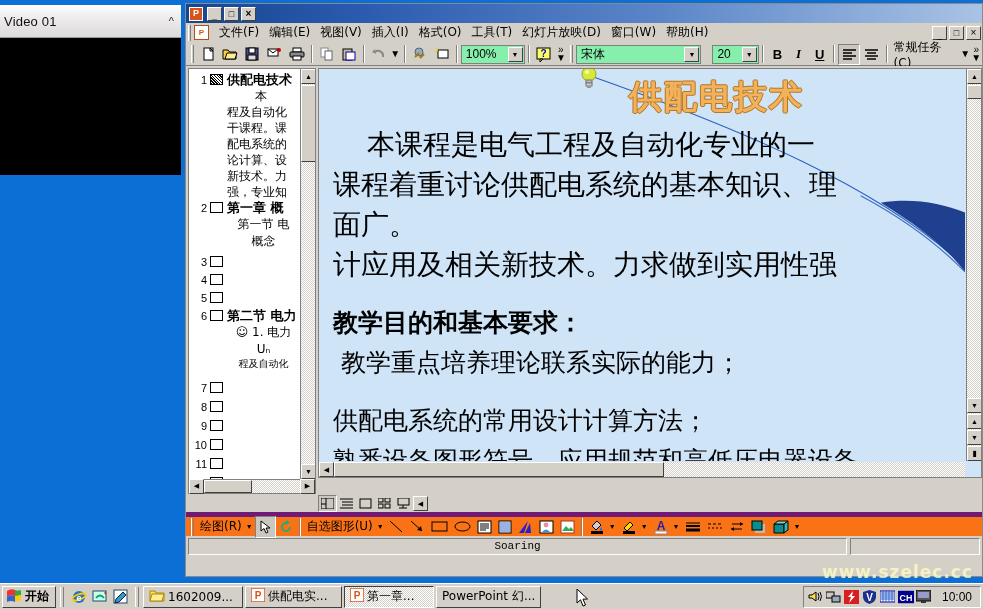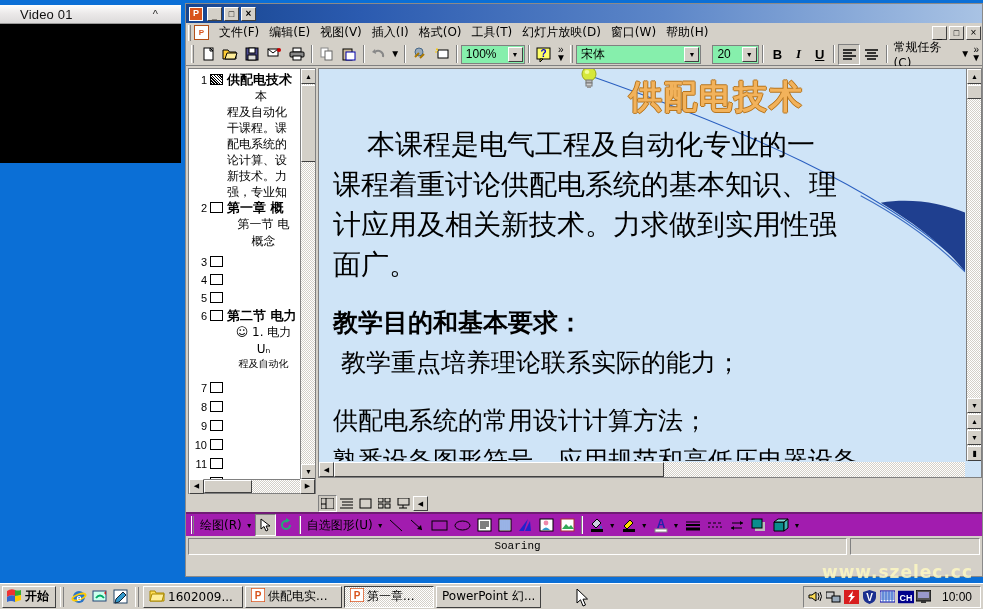--- a/index.html
+++ b/index.html
@@ -12,24 +12,24 @@
   }
   
   #desktop { position:absolute; inset:0; background:#0b6fd6; }
 
   
   #video-window {
     position:absolute; left:0; top:5px; width:181px; height:158px;
     background:#000; border:0;
   }
   #video-titlebar {
-    height:19px; width:181px;
+    height:33px; width:181px;
     background:linear-gradient(to bottom,#fdfdfd 0%,#eceaea 45%,#dcdada 100%);
     border-bottom:1px solid #9a9a9a;
-    display:flex; align-items:center; padding:0 20px;
+    display:flex; align-items:center; padding:0 4px;
     color:#101010; font-size:13px;
   }
   #video-titlebar .vtitle { flex:1; font-size:13px; letter-spacing:.2px; }
   #video-titlebar .vchev { font-size:11px; color:#2a2a2a; padding-right:3px;}
   #video-body { width:181px; height:137px; background:#000; }
 
   
   #ppt-window {
     position:absolute; left:185px; top:3px; width:798px; height:574px;
     background:#d4d0c8;
@@ -186,22 +186,22 @@
     width:19px;height:17px;display:flex;align-items:center;justify-content:center;
     font-size:11px;
   }
   .vbtn.sel{
     border-top:1px solid #808080;border-left:1px solid #808080;
     border-right:1px solid #fff;border-bottom:1px solid #fff;background:#cbc7bf;
   }
 
   
   .drawbar{
-    height:24px; display:flex; align-items:center; background:#a21caf;
-    border-top:2px solid #701a75; padding-left:2px;
+    height:24px; display:flex; align-items:center; background:#f97316;
+    border-top:5px solid #701a75; padding-left:2px;
   }
   .dbtn{height:22px;display:flex;align-items:center;justify-content:center;font-size:12px;padding:0 3px;}
   .dropcar{font-size:7px;padding:0 2px 0 1px;}
 
   
   .statusbar{ height:20px; display:flex; align-items:center; background:#d4d0c8; padding:1px 2px; gap:3px;}
   .spanel{
     height:17px; border-top:1px solid #808080;border-left:1px solid #808080;
     border-right:1px solid #fff;border-bottom:1px solid #fff;
     display:flex;align-items:center;justify-content:center;font-size:11px;
@@ -510,22 +510,22 @@
             <rect x="5" y="17" width="6" height="3" fill="#cfcfcf" stroke="#777"></rect>
             <rect x="6" y="20" width="4" height="2" fill="#999"></rect>
           </svg>
         </span>
 
         <div class="slide-title">供配电技术</div>
 
         <div class="slide-body">
           <div class="p-indent">本课程是电气工程及自动化专业的一</div>
           <div>课程着重讨论供配电系统的基本知识、理</div>
+          <div>面广。</div>
           <div>计应用及相关新技术。力求做到实用性强</div>
-          <div>面广。</div>
           <div class="blank-line"></div>
           <div class="bold">教学目的和基本要求：</div>
           <div class="sm" style="text-indent:8px;">教学重点培养理论联系实际的能力；</div>
           <div class="blank-line"></div>
           <div class="sm">供配电系统的常用设计计算方法；</div>
           <div class="sm">熟悉设备图形符号、应用规范和高低压电器设备</div>
         </div>
       </div>
 
       <div class="vscroll" style="bottom:16px;">

